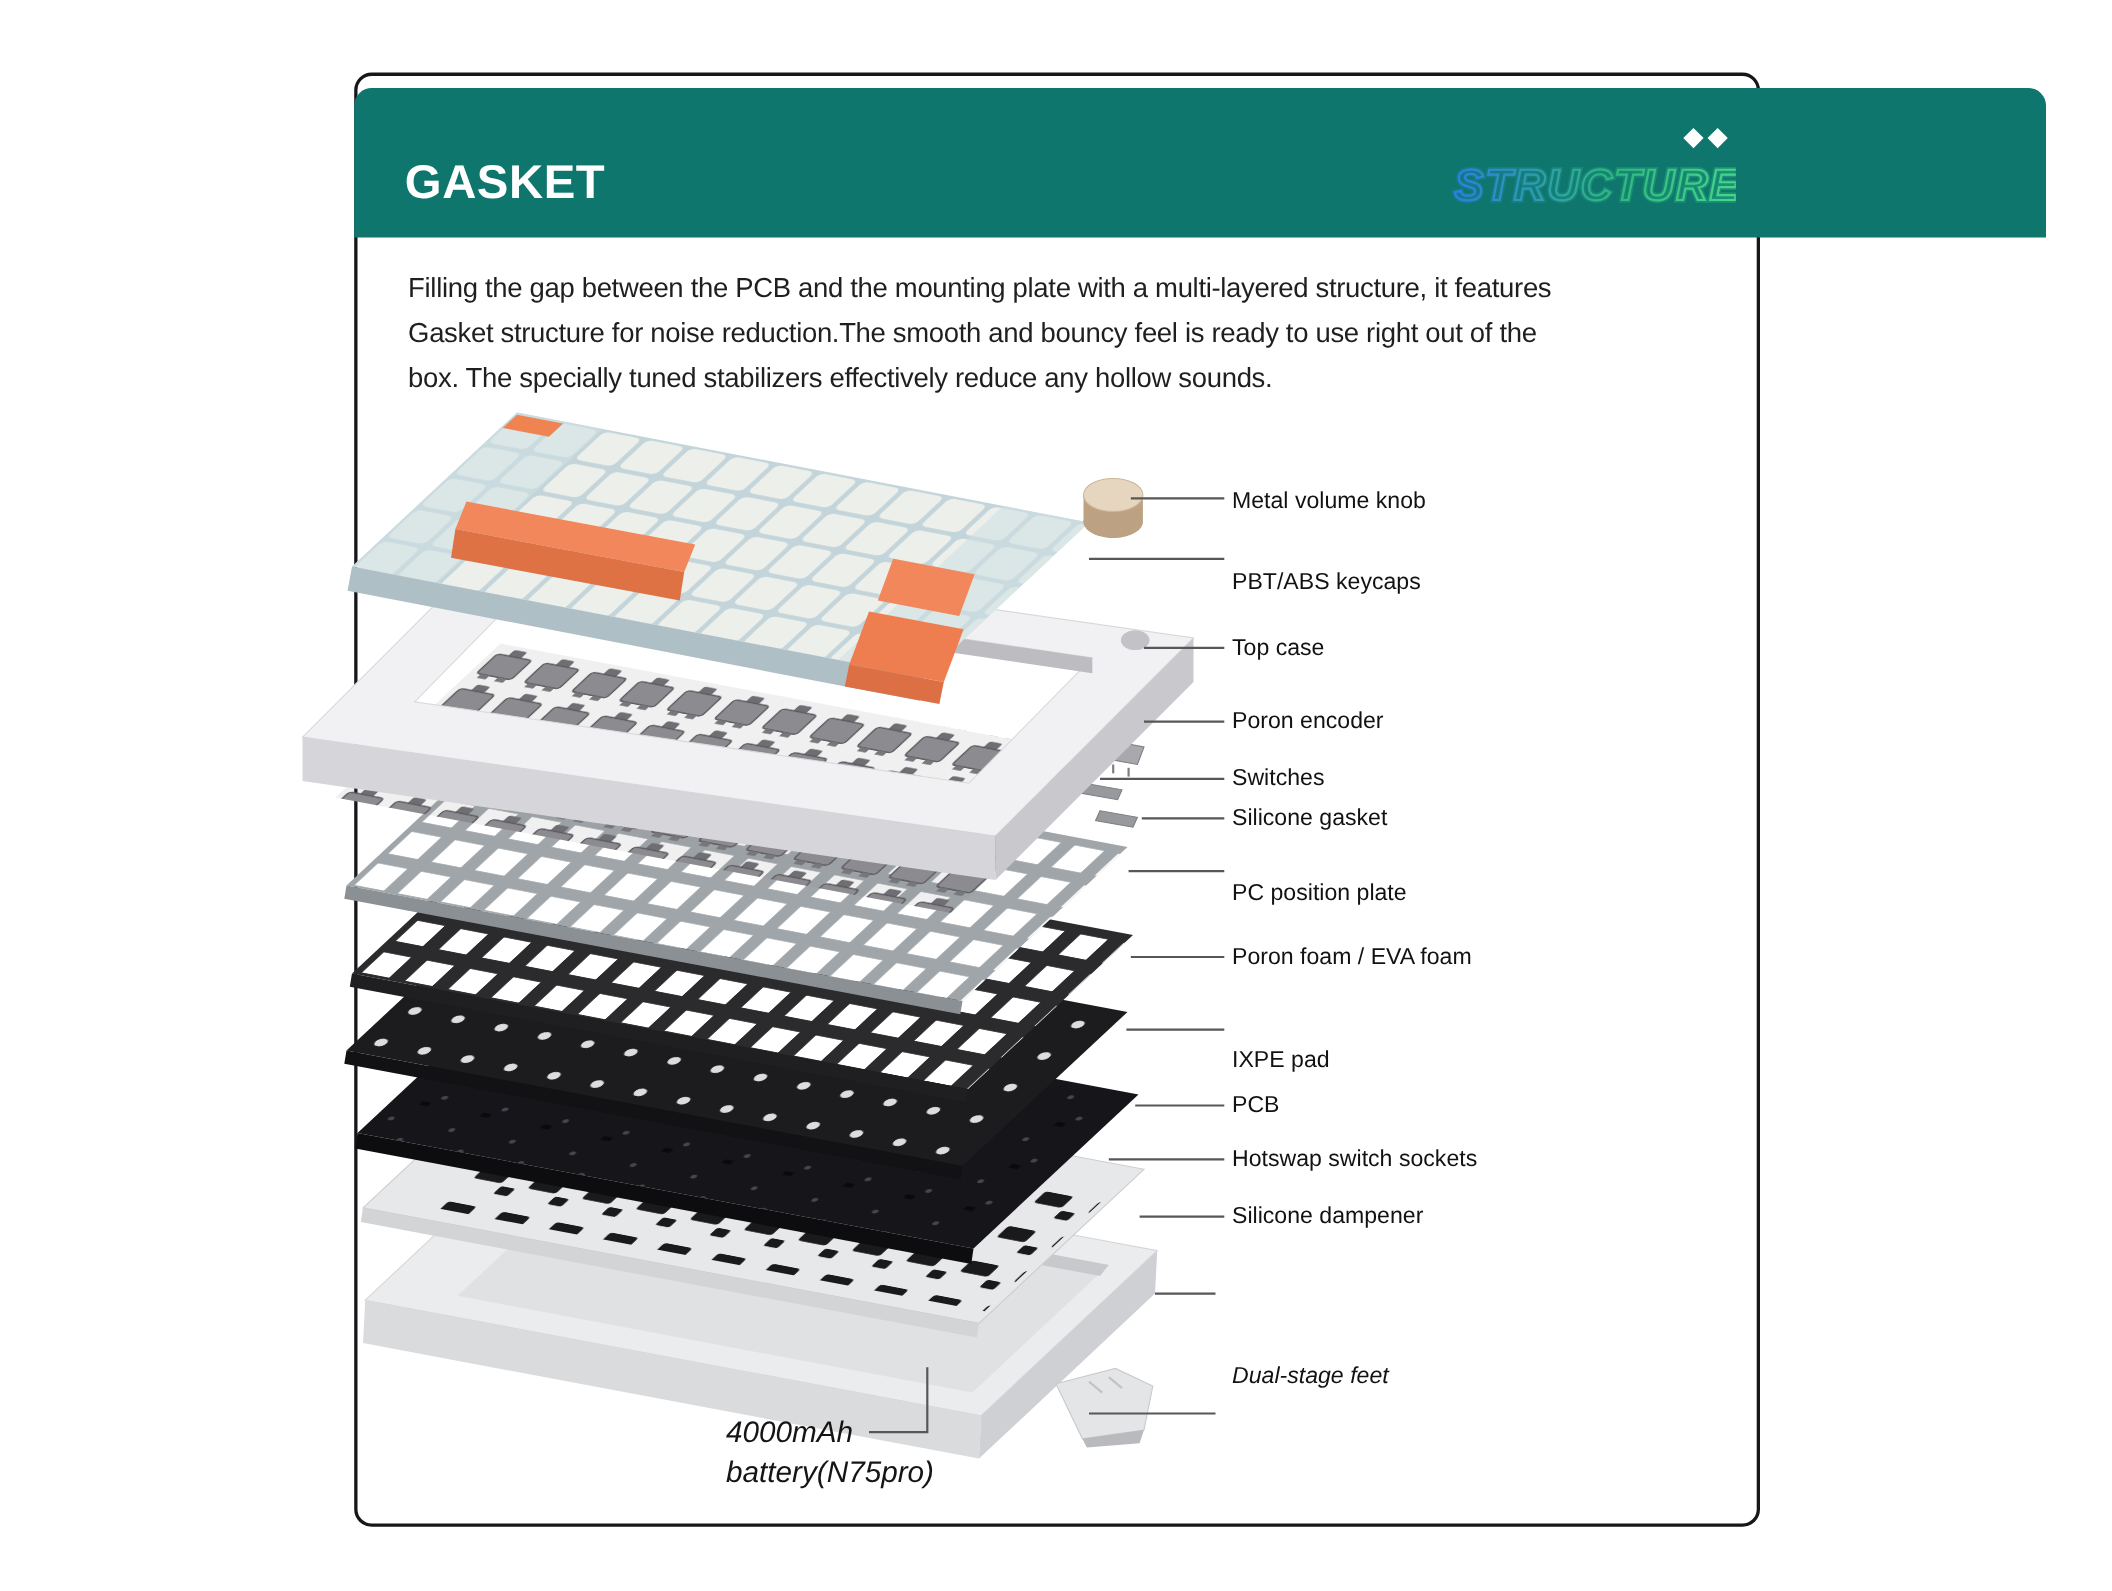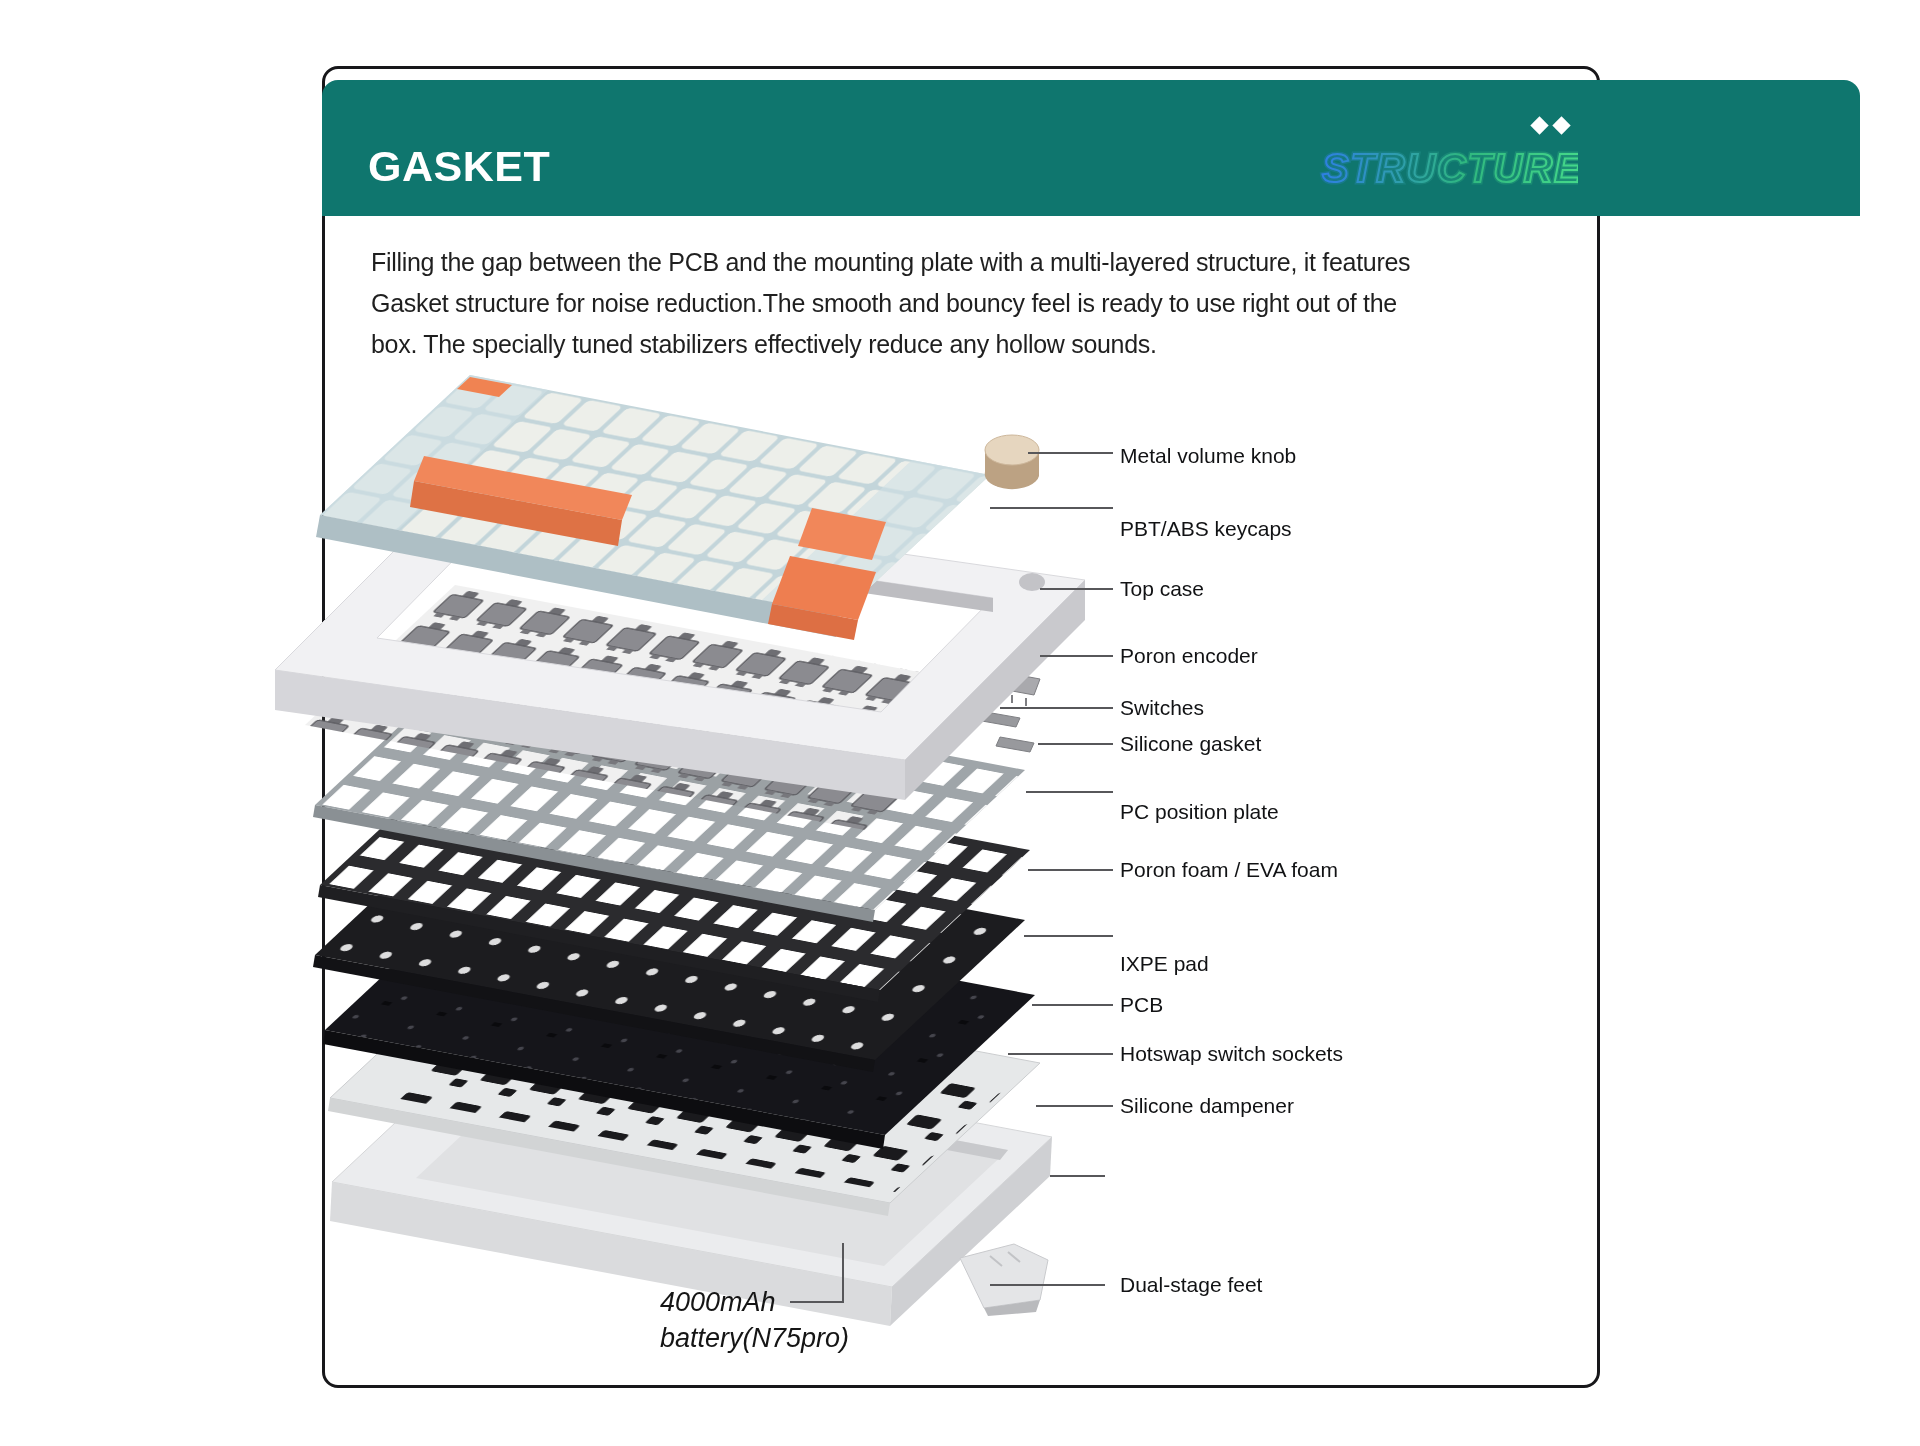--- a/index.html
+++ b/index.html
@@ -195,18 +195,18 @@
 <div class="callout-label" style="top:573px;">Top case</div>
 <div class="callout-label" style="top:640px;">Poron encoder</div>
 <div class="callout-label" style="top:692px;">Switches</div>
 <div class="callout-label" style="top:728px;">Silicone gasket</div>
 <div class="callout-label" style="top:776px;margin-top:20px;">PC position plate</div>
 <div class="callout-label" style="top:854px;">Poron foam / EVA foam</div>
 <div class="callout-label" style="top:920px;margin-top:28px;">IXPE pad</div>
 <div class="callout-label" style="top:989px;">PCB</div>
 <div class="callout-label" style="top:1038px;">Hotswap switch sockets</div>
 <div class="callout-label" style="top:1090px;">Silicone dampener</div>
-<div class="callout-label" style="top:1269px;">Dual-stage feet</div>
+<div class="callout-label" style="top:1235px;font-style:italic;">Dual-stage feet</div>
 
 <div class="battery-label">
   <span>4000mAh</span>
   <span>battery(N75pro)</span>
 </div>
 
 </body></html>

